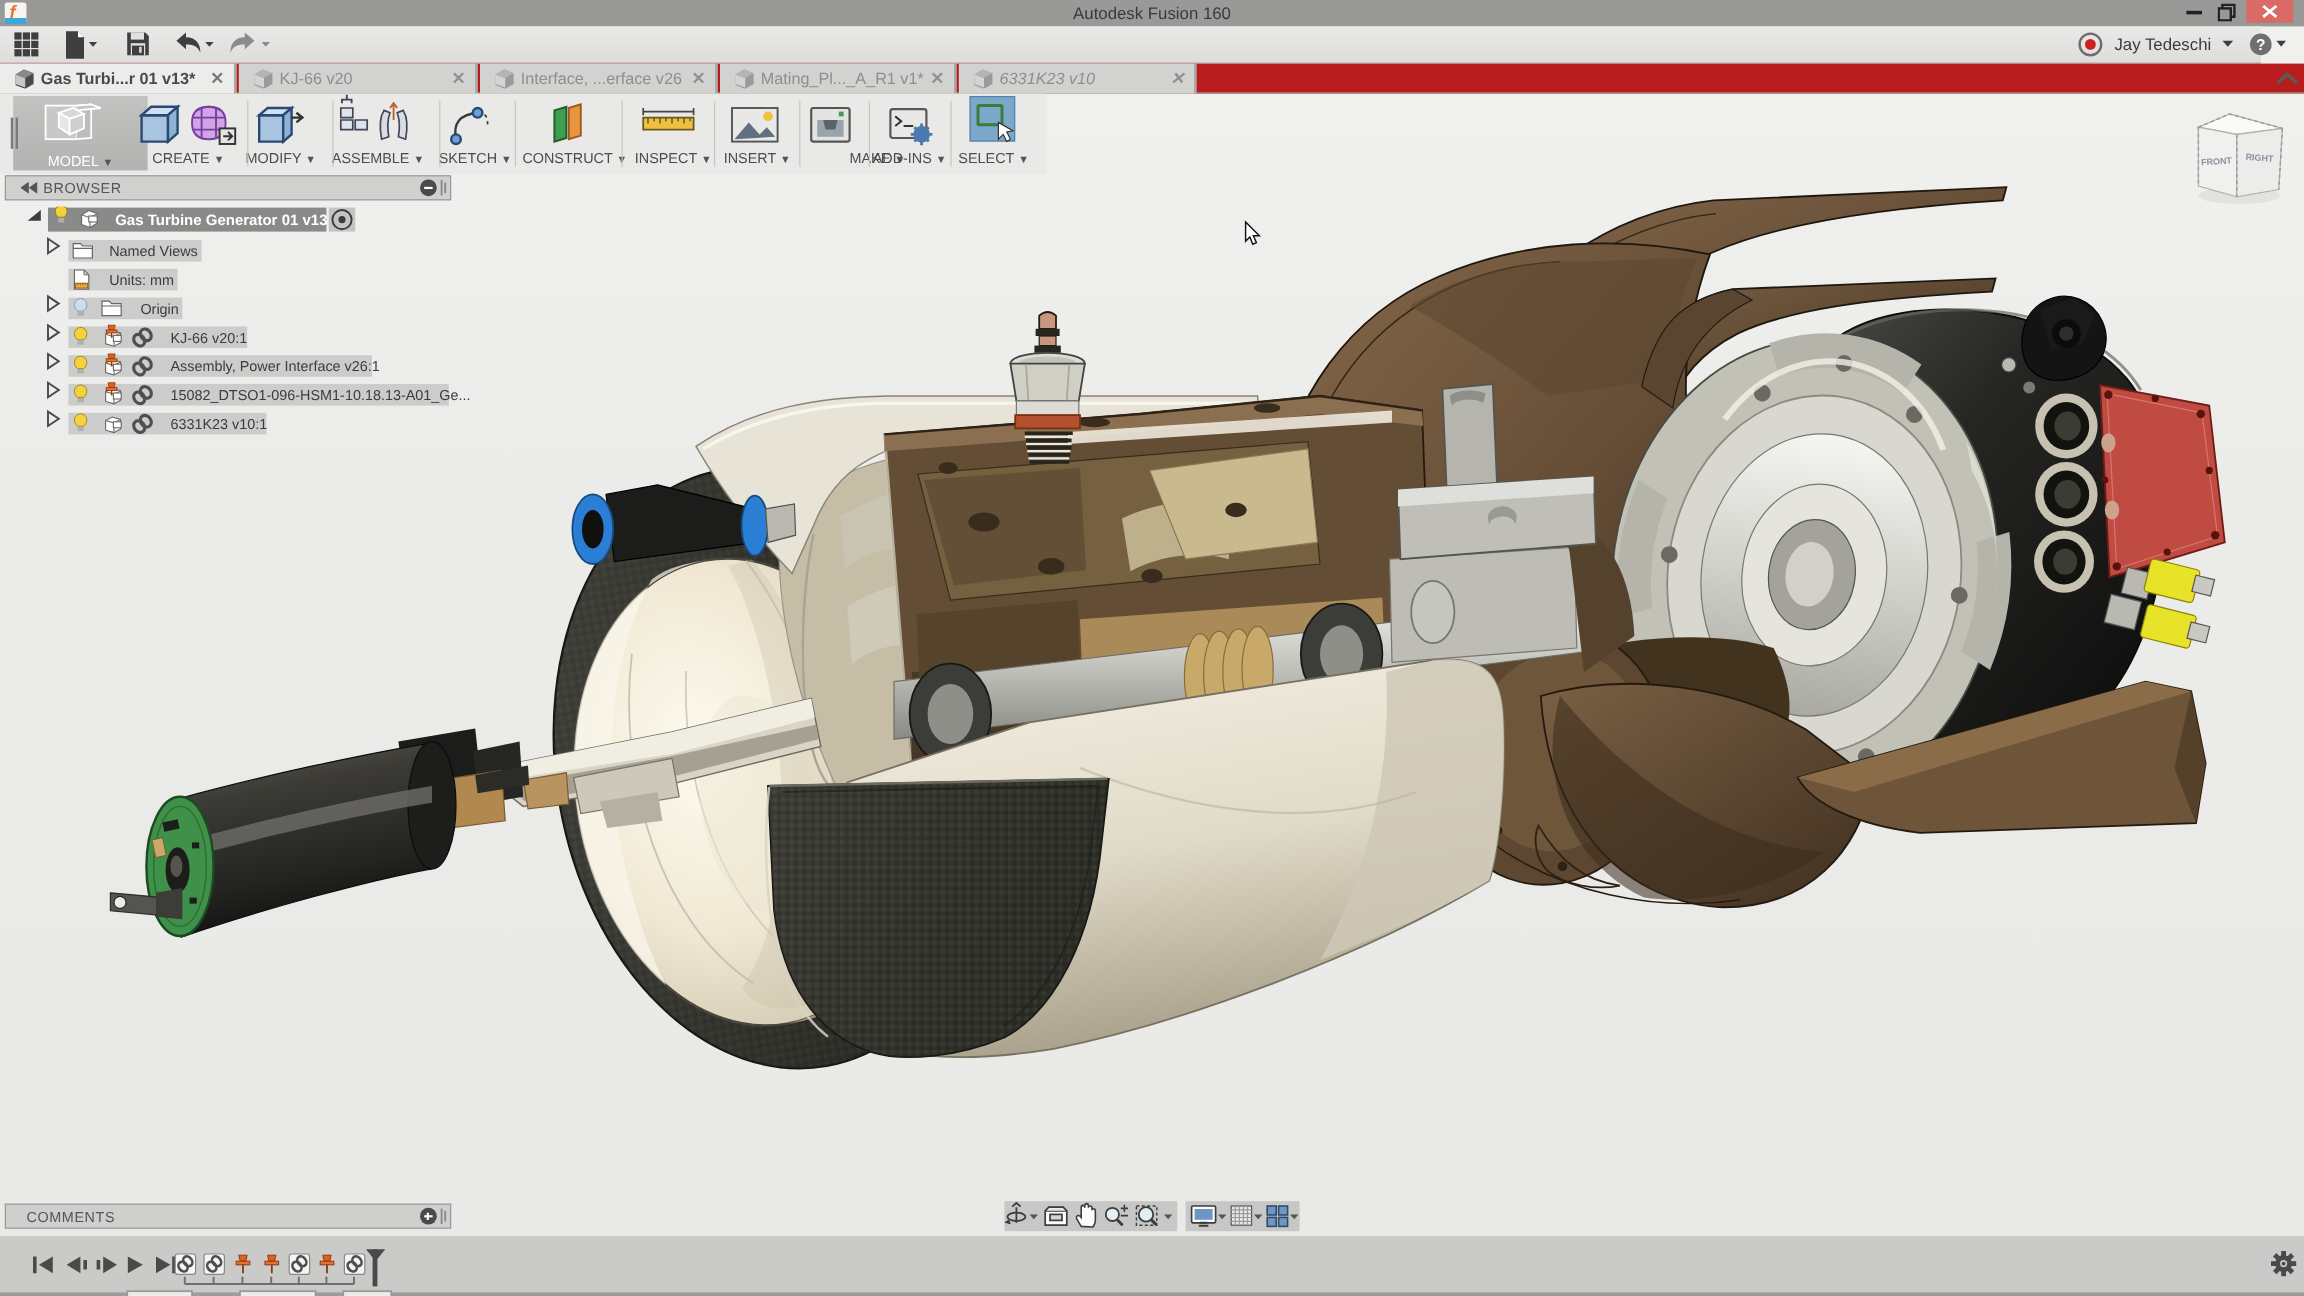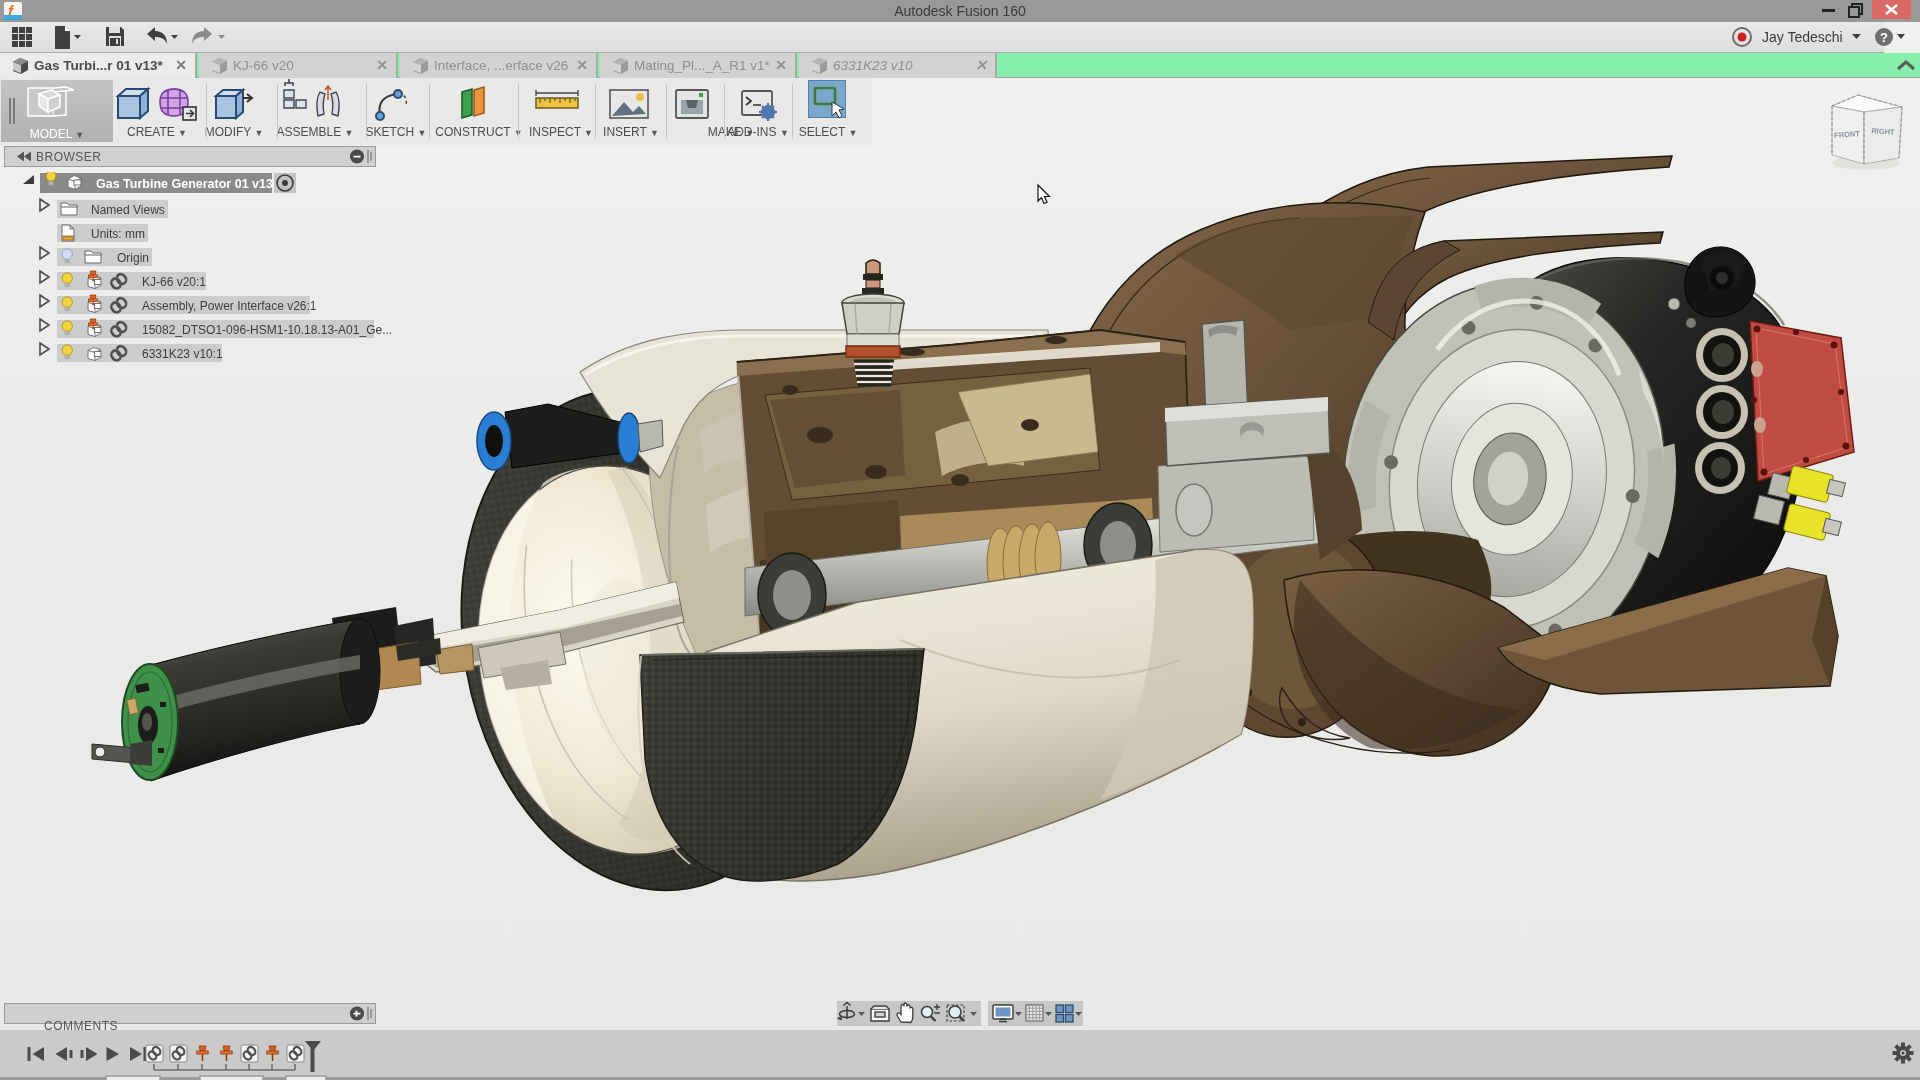--- a/index.html
+++ b/index.html
@@ -19,55 +19,55 @@
   #btnmin { left:1822px; top:9px; width:13px; height:3px; background:#222; }
   #btnclose { position:absolute; left:1872px; top:0; width:39px; height:19px; background:#d96a66; z-index:51;}
   #btnclose svg, #btnrestore svg { position:absolute; }
 
   
   #menubar { position:absolute; left:0; top:22px; width:1884px; height:31px;
     background:linear-gradient(#e9e9e8,#dddddc); z-index:50; border-bottom:1px solid #adadad;}
 
   
   #tabbar { position:absolute; left:0; top:53px; width:1920px; height:25px;
-    background:#86efac; z-index:50; border-bottom:1px solid #9e9e9d;}
+    background:#b91c1c; z-index:50; border-bottom:1px solid #9e9e9d;}
   .tab { position:absolute; top:0; height:25px; background:#d2d2d1;
     border-right:2px solid #a8a8a8; }
   .tab.active { background:#ececeb; }
   .tab .cubeicon { position:absolute; left:10px; top:4px; }
   .tab .tlabel { position:absolute; left:34px; top:5px; font-size:13.5px; color:#8e8e8e; white-space:nowrap;}
   .tab.active .tlabel { color:#4a4a4a; font-weight:bold; }
   .tab .x { position:absolute; right:8px; top:4px; font-size:14px; color:#909090; font-weight:bold;}
   .tab.active .x { color:#777; }
 
   
   #toolbar { position:absolute; left:0; top:78px; width:1920px; height:67px;
     background:none; z-index:50; }
   #toolbarbg { position:absolute; left:0; top:0; width:872px; height:67px;
     background:#e9e9e7; }
   .tbsep { position:absolute; top:6px; height:55px; width:1px; background:#c6c6c4; }
   .tblabel { position:absolute; top:47px; font-size:12px; color:#4c4c4c; text-align:center; white-space:nowrap; }
   .tblabel .dd { font-size:9px; color:#555; }
-  #modelbtn { position:absolute; left:1px; top:2px; width:112px; height:62px;
+  #modelbtn { position:absolute; left:11px; top:2px; width:112px; height:62px;
     background:linear-gradient(#c2c2c0,#b2b2b0); }
   #modelbtn .tblabel { color:#fff; width:100%; }
   #grip { position:absolute; left:9px; top:20px; width:6px; height:26px;
     border-left:2px solid #7a7a7a; border-right:2px solid #7a7a7a;}
   #selbtn { position:absolute; left:808px; top:2px; width:38px; height:38px;
     background:#7ba7cb; border:1px solid #5580a8;}
 
   
   #browserhdr { position:absolute; left:4px; top:146px; width:372px; height:21px;
     background:#d0d0cf; border:1px solid #9a9a9a; z-index:40;padding-left:36px;}
   #browserhdr .t { position:absolute; left:31px; top:3px; font-size:12px; color:#555; letter-spacing:0.5px;}
 
   
   #comments { position:absolute; left:4px; top:1003px; width:372px; height:21px;
     background:#cfcfce; border:1px solid #9a9a9a; z-index:40;}
-  #comments .t { position:absolute; left:39px; top:3px; font-size:12px; color:#555; letter-spacing:0.5px;margin-top:12px;}
+  #comments .t { position:absolute; left:17px; top:3px; font-size:12px; color:#555; letter-spacing:0.5px;}
   #navbar1 { position:absolute; left:837px; top:1001px; width:144px; height:25px; background:#c7c7c5; z-index:40;}
   #navbar2 { position:absolute; left:988px; top:1001px; width:95px; height:25px; background:#c7c7c5; z-index:40;}
   #timeline { position:absolute; left:0; top:1030px; width:1920px; height:50px;
     background:#cacac9; z-index:45; border-bottom:3px solid #9c9c9b;}
 </style>
 </head>
 <body>
 
 <svg id="model" width="1920" height="1080" viewBox="0 0 1920 1080" style="position:absolute;left:0;top:0;z-index:10;">
 <defs>

